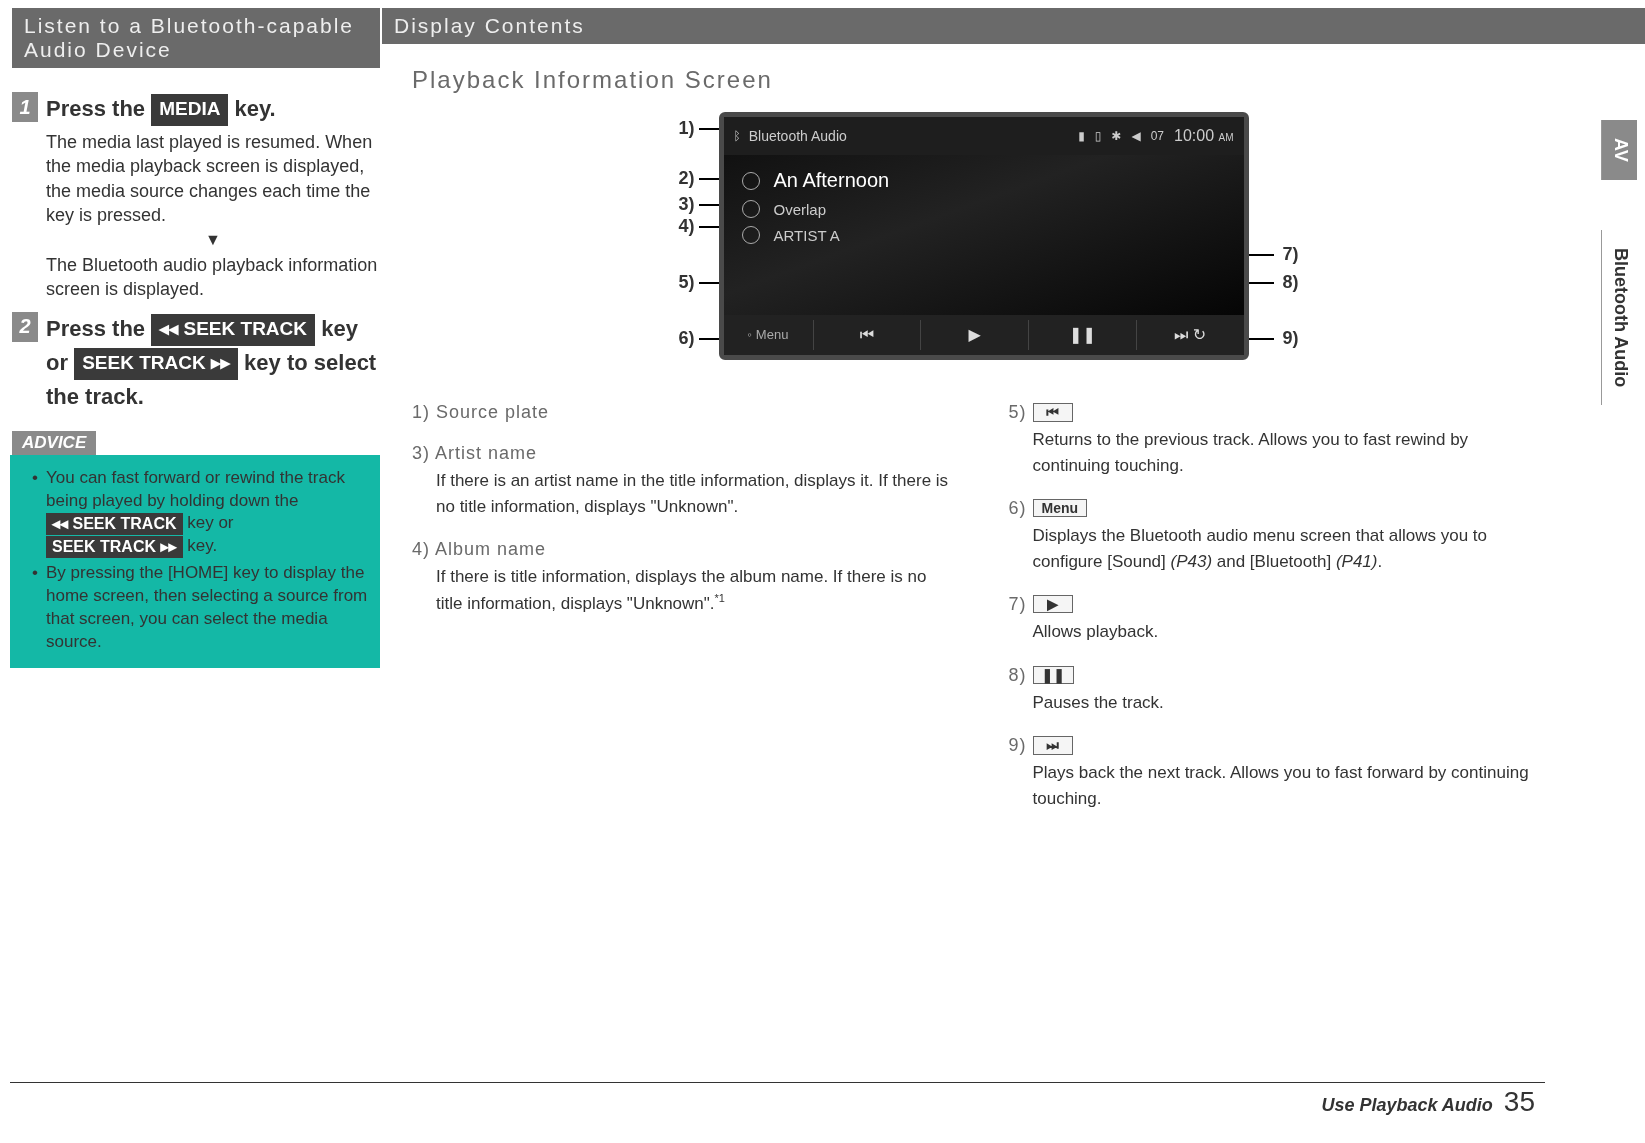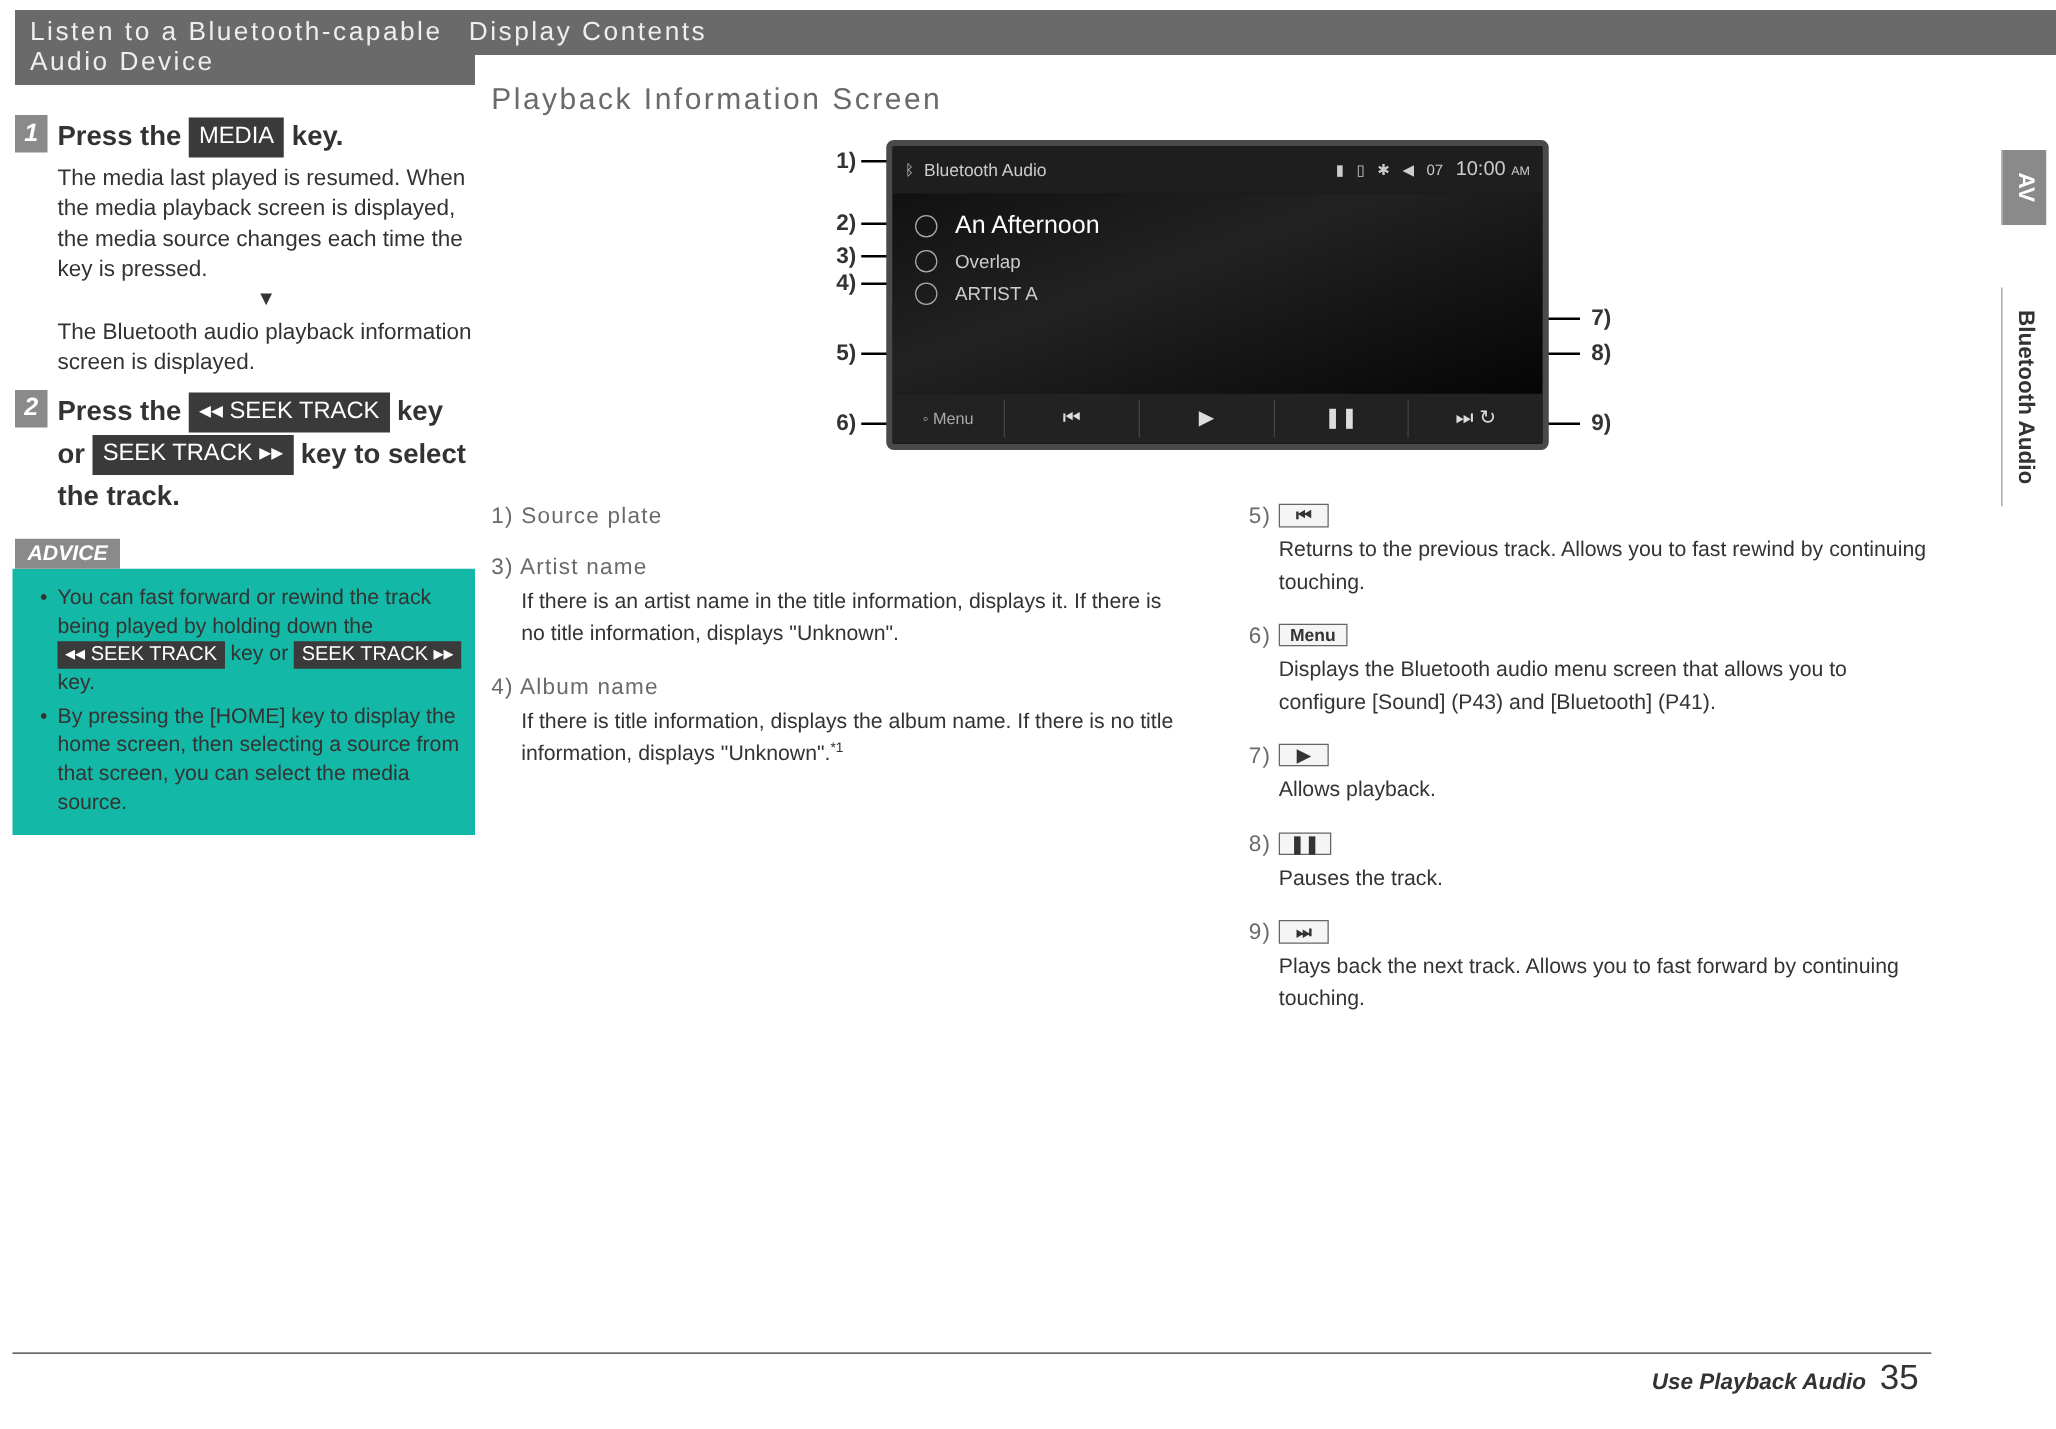--- a/index.html
+++ b/index.html
@@ -1,28 +1,28 @@
 <!DOCTYPE html>
 <html><head>
 <meta charset="utf-8">
 <style>
 *{box-sizing:border-box;margin:0;padding:0}
 body{font-family:Arial,Helvetica,sans-serif;color:#333;background:#fff;width:1645px;height:1143px;position:relative;font-size:18px}
-.page{display:flex;padding:8px 0 0 0;gap:13px;height:1060px}
+.page{display:flex;padding:8px 0 0 0;gap:32px;height:1060px}
 .leftcol{width:380px;flex-shrink:0;padding-left:12px}
 .rightcol{flex:1;padding-right:100px}
 .section-bar{background:#6a6a6a;color:#eee;padding:6px 12px;font-size:21px;letter-spacing:2px;font-family:Verdana,sans-serif}
 .section-bar.center{margin-left:-30px;margin-right:-100px}
 .subsection{color:#6a6a6a;font-size:24px;letter-spacing:2px;margin:22px 0 18px 0;font-family:Verdana,sans-serif}
 .step-row{display:flex;margin-top:24px;gap:8px}
 .stepnum{width:26px;height:30px;background:#8a8a8a;color:#fff;display:flex;align-items:center;justify-content:center;font-style:italic;font-weight:bold;font-size:20px;flex-shrink:0}
 .step-body{flex:1}
 .step-title{font-weight:bold;font-size:22px;line-height:1.5}
 .step-info{font-size:18px;line-height:1.35;margin-top:4px}
-.kbd{display:inline-block;background:#3a3a3a;color:#fff;padding:1px 8px 2px;font-weight:normal;font-size:19px;vertical-align:middle}
+.kbd{display:inline-block;background:#3a3a3a;color:#fff;padding:1px 8px 2px;font-weight:bold;font-size:19px;vertical-align:middle}
 .kbd.sm{font-size:16px;padding:0 6px 1px}
 .down-tri{text-align:center;font-size:16px;margin:4px 0}
 .advice-hdr{background:#8a8a8a;color:#fff;font-style:italic;font-weight:bold;padding:2px 10px;display:inline-block;margin-top:18px;font-size:17px}
 .advice-box{background:#14b8a6;padding:8px 10px 14px;font-size:17px;line-height:1.35;margin-left:-2px}
 .advice-box li{margin-left:16px;margin-top:4px;list-style:none;position:relative;padding-left:10px}
 .advice-box li:before{content:"•";position:absolute;left:-4px}
 .screenshot-wrap{position:relative;width:640px;height:260px;margin:10px auto 30px}
 .screenshot{width:530px;height:248px;background:#0a0a0a;border:5px solid #4a4a4a;border-radius:6px;position:absolute;left:60px;top:0;overflow:hidden;color:#ccc}
 .shot-top{background:#1e1e1e;height:38px;display:flex;align-items:center;padding:0 10px;font-size:14px;gap:8px}
 .shot-top .right{margin-left:auto;display:flex;align-items:center;gap:10px;font-size:12px}
@@ -33,21 +33,21 @@
 .shot-bot .mbtn{flex:0 0 90px;text-align:center;font-size:13px;color:#aaa;border-right:1px solid #444;height:30px;line-height:30px}
 .shot-bot .cbtn{flex:1;text-align:center;font-size:16px;color:#ddd;height:30px;line-height:30px;border-right:1px solid #444}
 .callout{position:absolute;font-weight:bold;font-size:18px}
 .cline{position:absolute;background:#000;height:2px}
 .defs{display:flex;gap:60px}
 .defcol{flex:1}
 .def{margin-bottom:20px}
 .def-h{color:#6a6a6a;font-family:Verdana,sans-serif;font-size:18px;letter-spacing:1px;margin-bottom:4px}
 .def-h .btn{display:inline-block;border:1px solid #666;padding:0 8px;color:#333;font-family:Arial;font-weight:bold;letter-spacing:0;font-size:14px;background:#f5f5f5;vertical-align:1px;min-width:40px;text-align:center}
 .def-b{font-size:17px;line-height:1.5;padding-left:24px}
-.reflink{color:#333}
+.reflink{font-style:italic;color:#333}
 .sidetab{position:absolute;right:8px;width:36px;border-left:1px solid #999;display:flex;flex-direction:column}
 .sidetab .cell{writing-mode:vertical-rl;text-align:center;font-weight:bold;font-size:18px;padding:18px 6px}
 .sidetab .cell.dark{background:#8a8a8a;color:#fff}
 .footer-rule{position:absolute;bottom:60px;left:10px;right:100px;border-top:1px solid #333}
 .footer{position:absolute;bottom:25px;right:110px;font-size:18px}
 .footer .num{font-size:28px;font-weight:normal;margin-left:6px}
 .sup{font-size:11px;vertical-align:super}
 </style>
 </head>
 <body>

